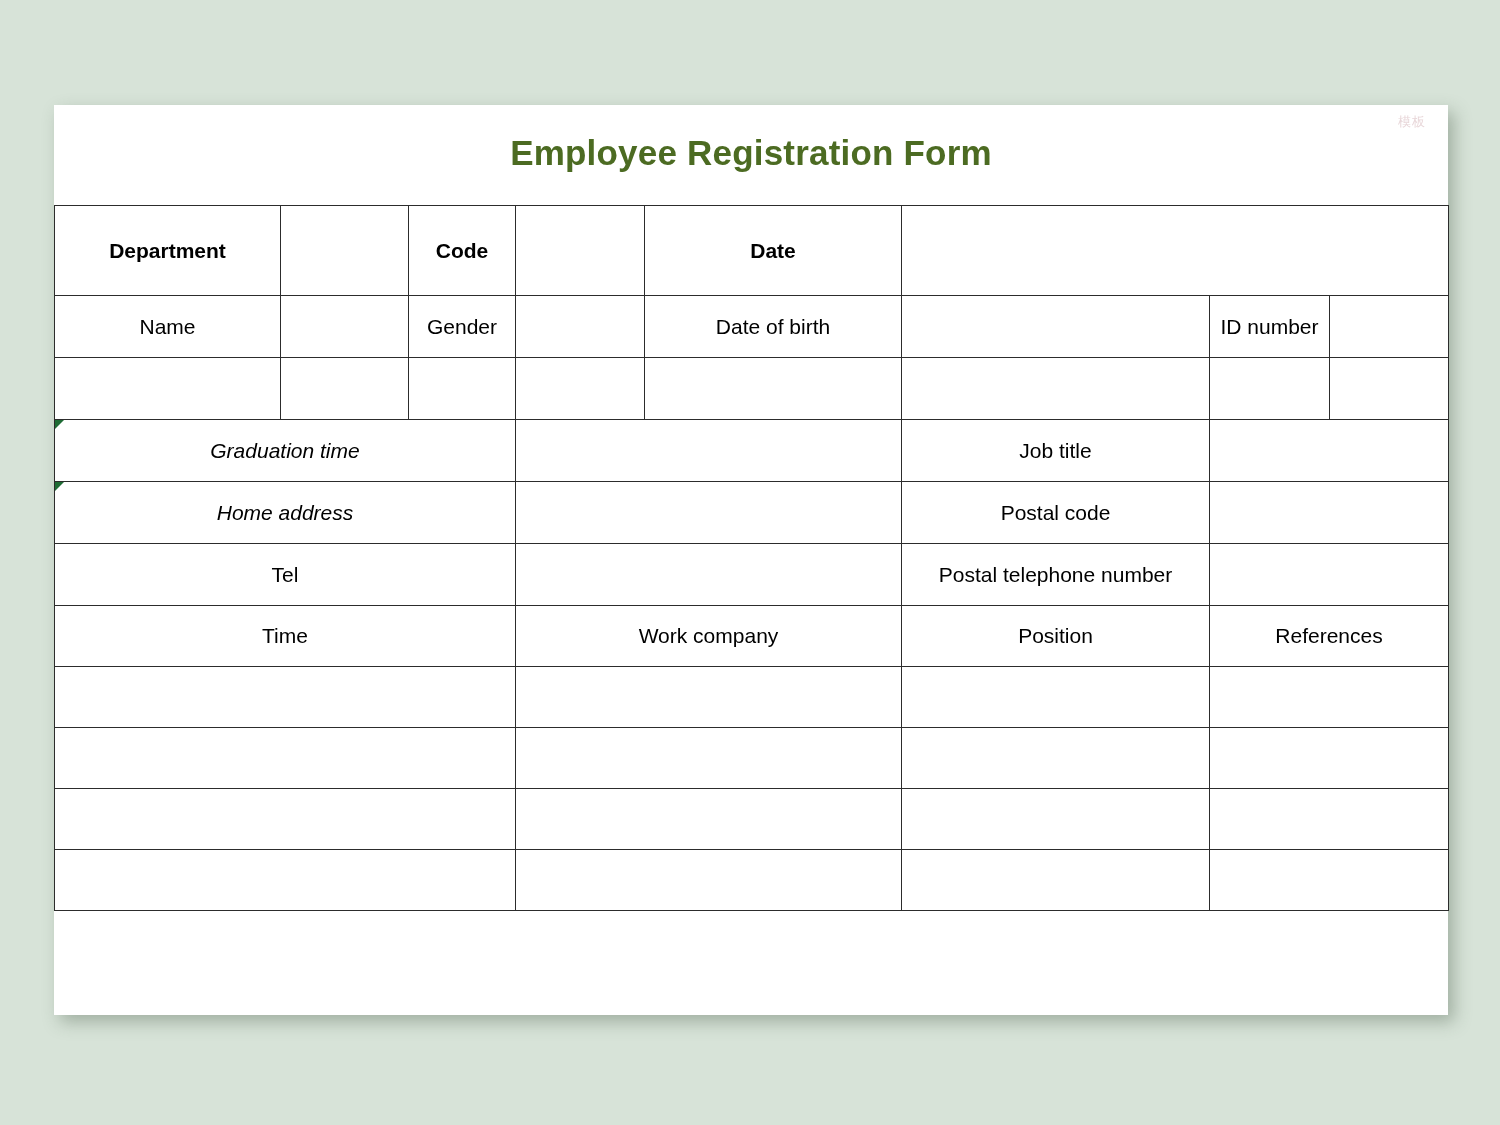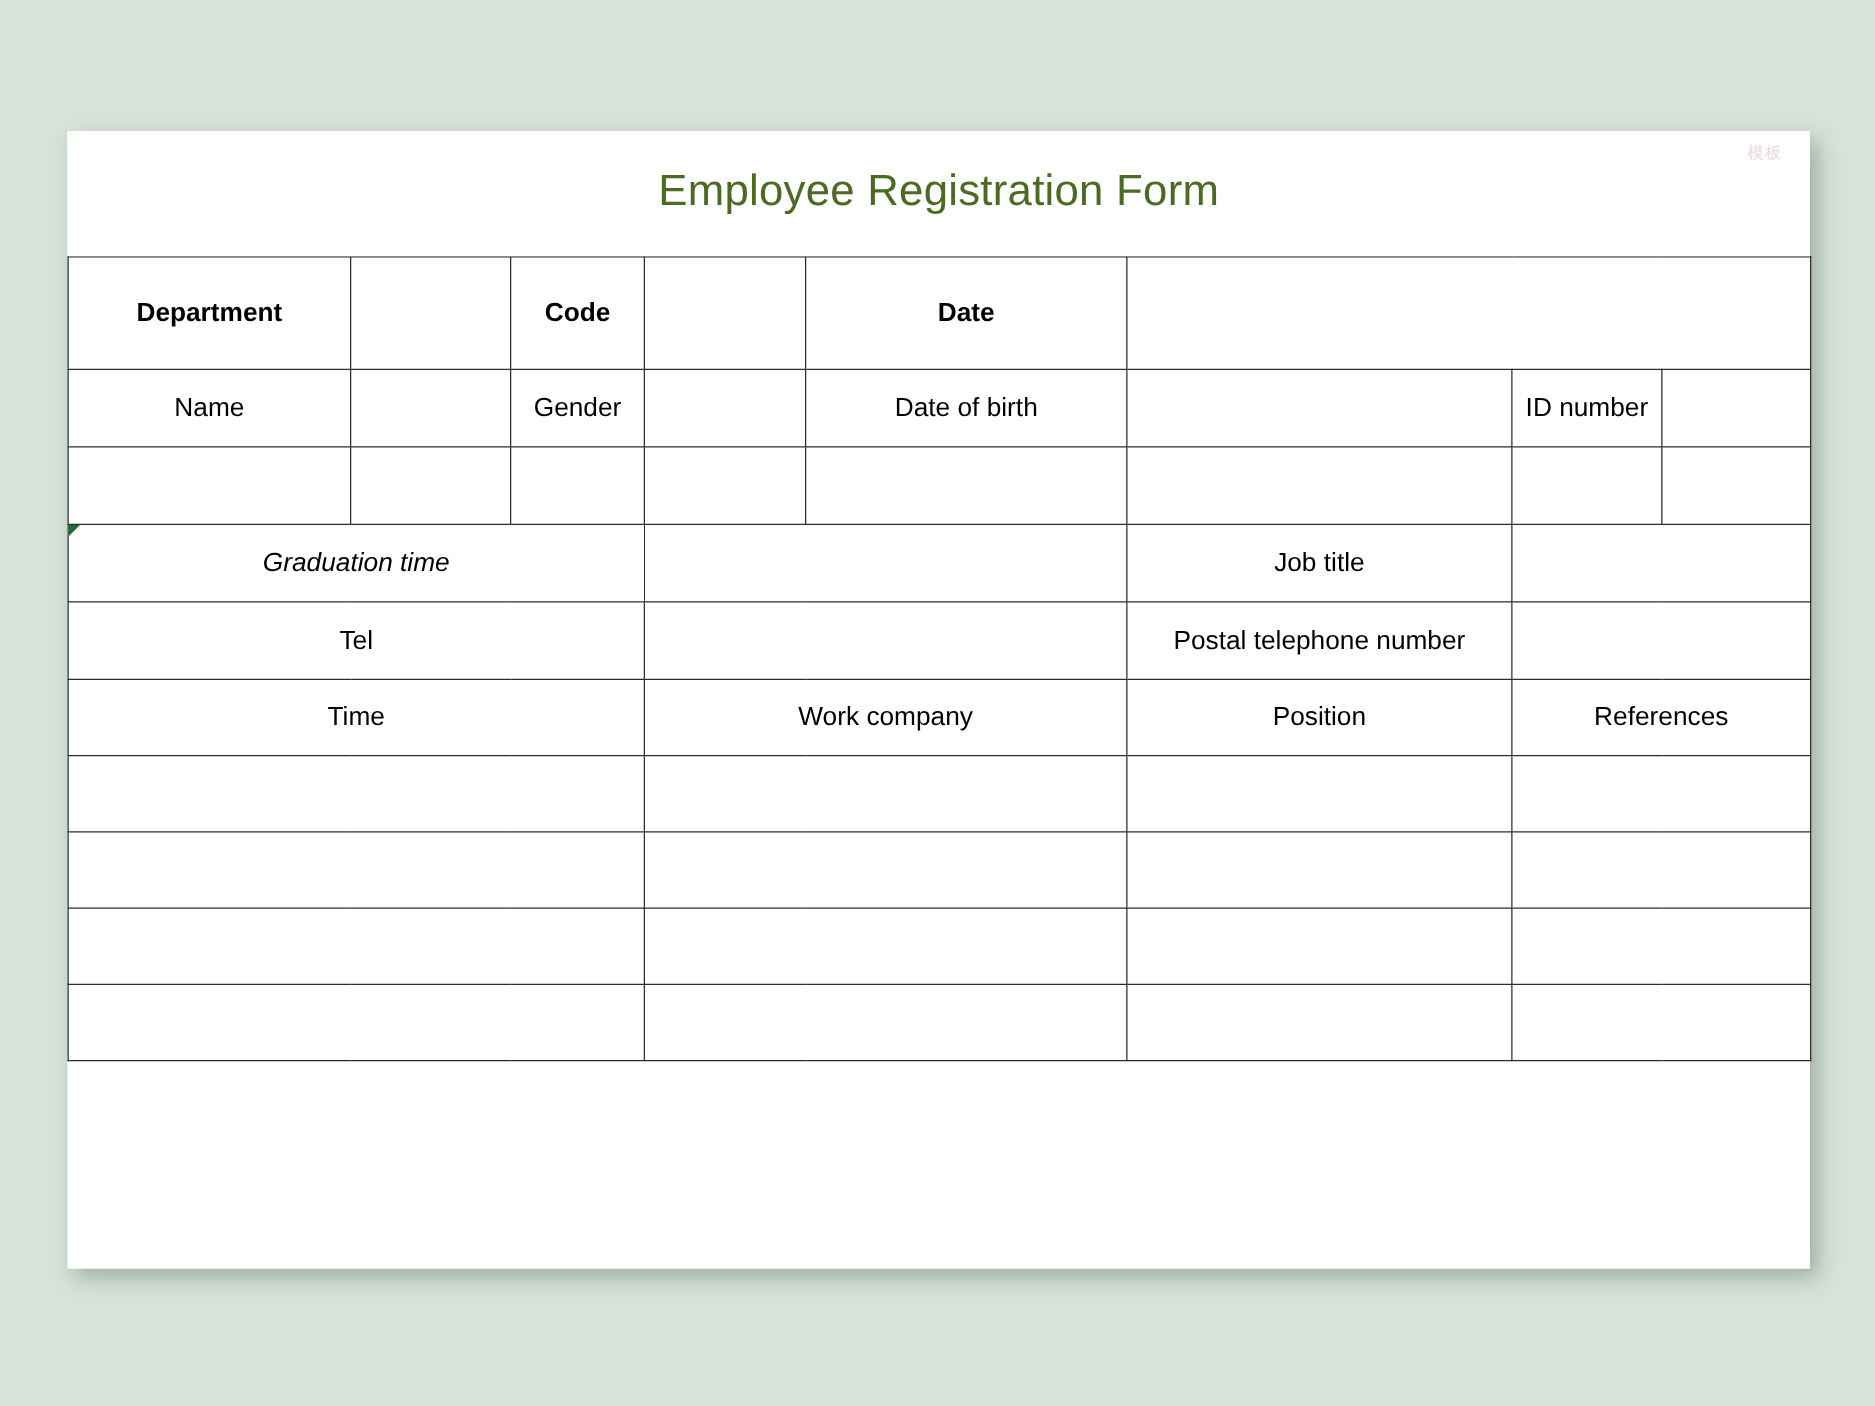--- a/index.html
+++ b/index.html
@@ -31,21 +31,21 @@
     height: 100px;
     background: #ffffff;
   }
   #form-title {
     position: absolute;
     left: 0;
     right: 0;
     top: 28px;
     text-align: center;
     font-size: 35px;
-    font-weight: normal;
+    font-weight: bold;
     color: #4c6b22;
     letter-spacing: 0.2px;
   }
   #watermark {
     position: absolute;
     right: 22px;
     top: 8px;
     font-size: 13px;
     font-weight: normal;
     color: #e4cfd2;
@@ -153,20 +153,26 @@
     </tr>
 
 
     <tr class="r-tall">
       <td colspan="3" class="marker">Graduation time</td>
       <td colspan="2"></td>
       <td>Job title</td>
       <td colspan="2"></td>
     </tr>
 
+    <tr class="r-tall">
+      <td colspan="3" class="marker">Home address</td>
+      <td colspan="2"></td>
+      <td>Postal code</td>
+      <td colspan="2"></td>
+    </tr>
 
     <tr class="r-tall">
       <td colspan="3">Tel</td>
       <td colspan="2"></td>
       <td>Postal telephone number</td>
       <td colspan="2"></td>
     </tr>
 
 
     <tr class="r-exp">

